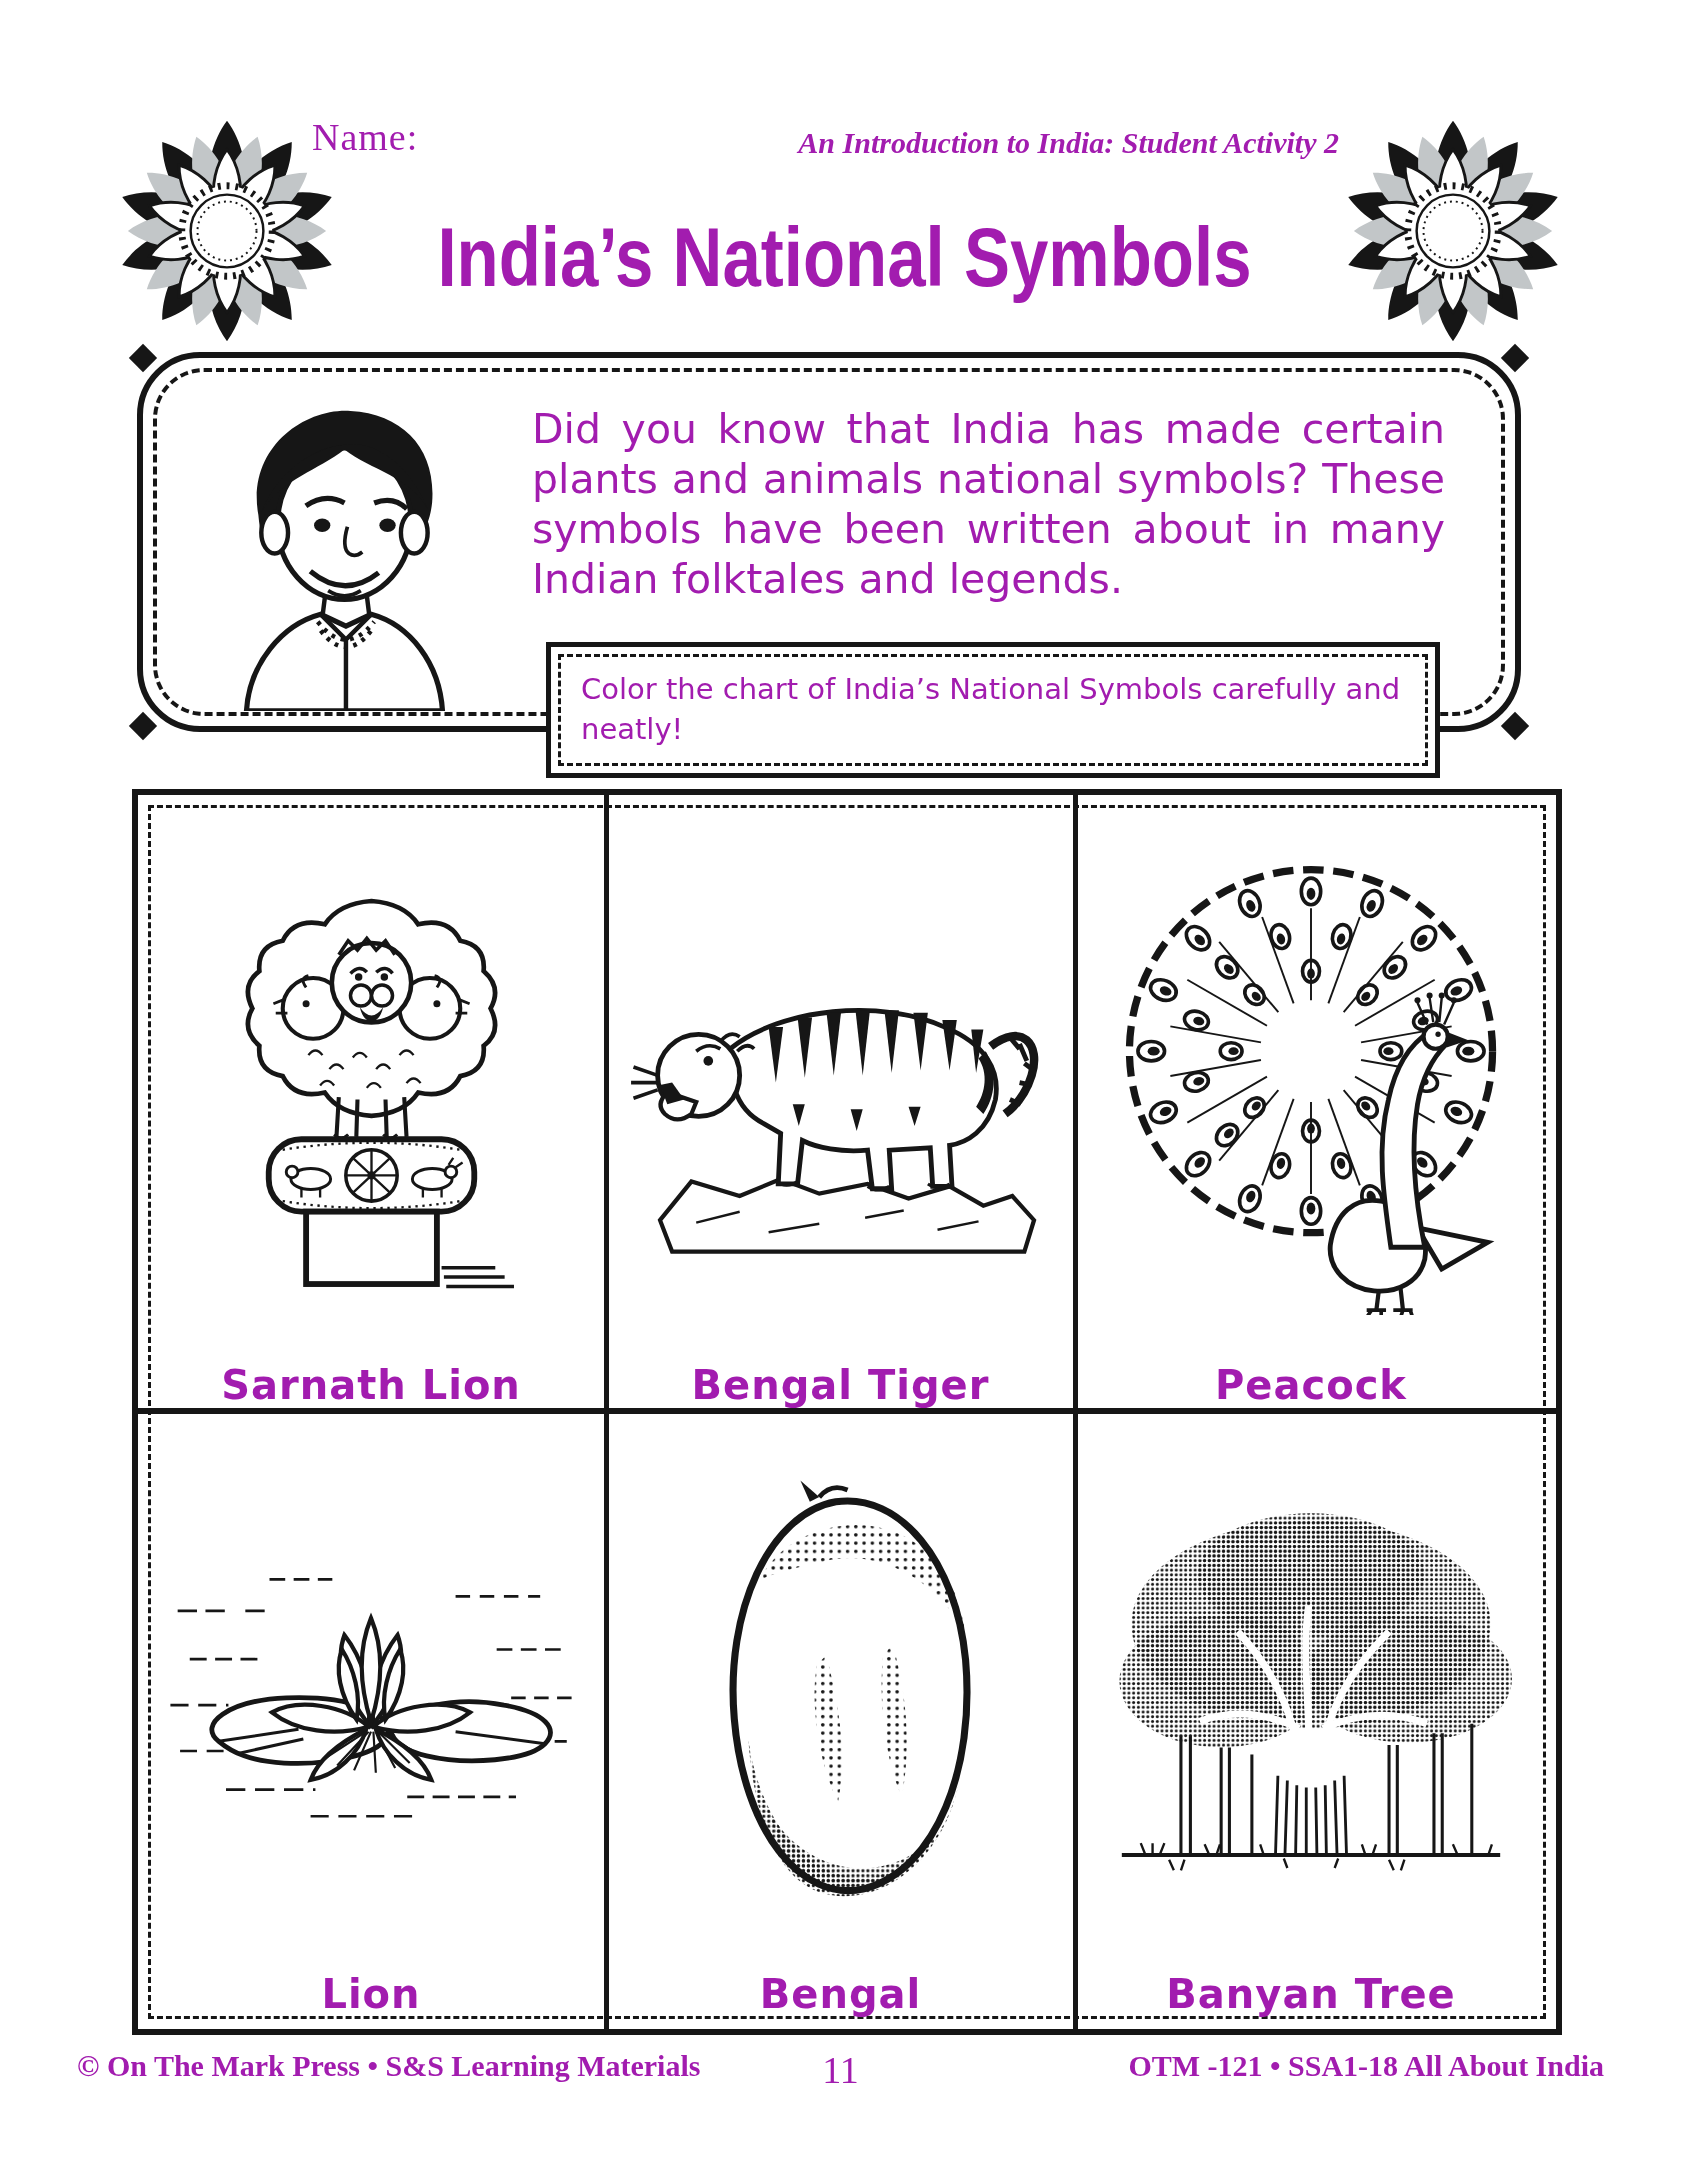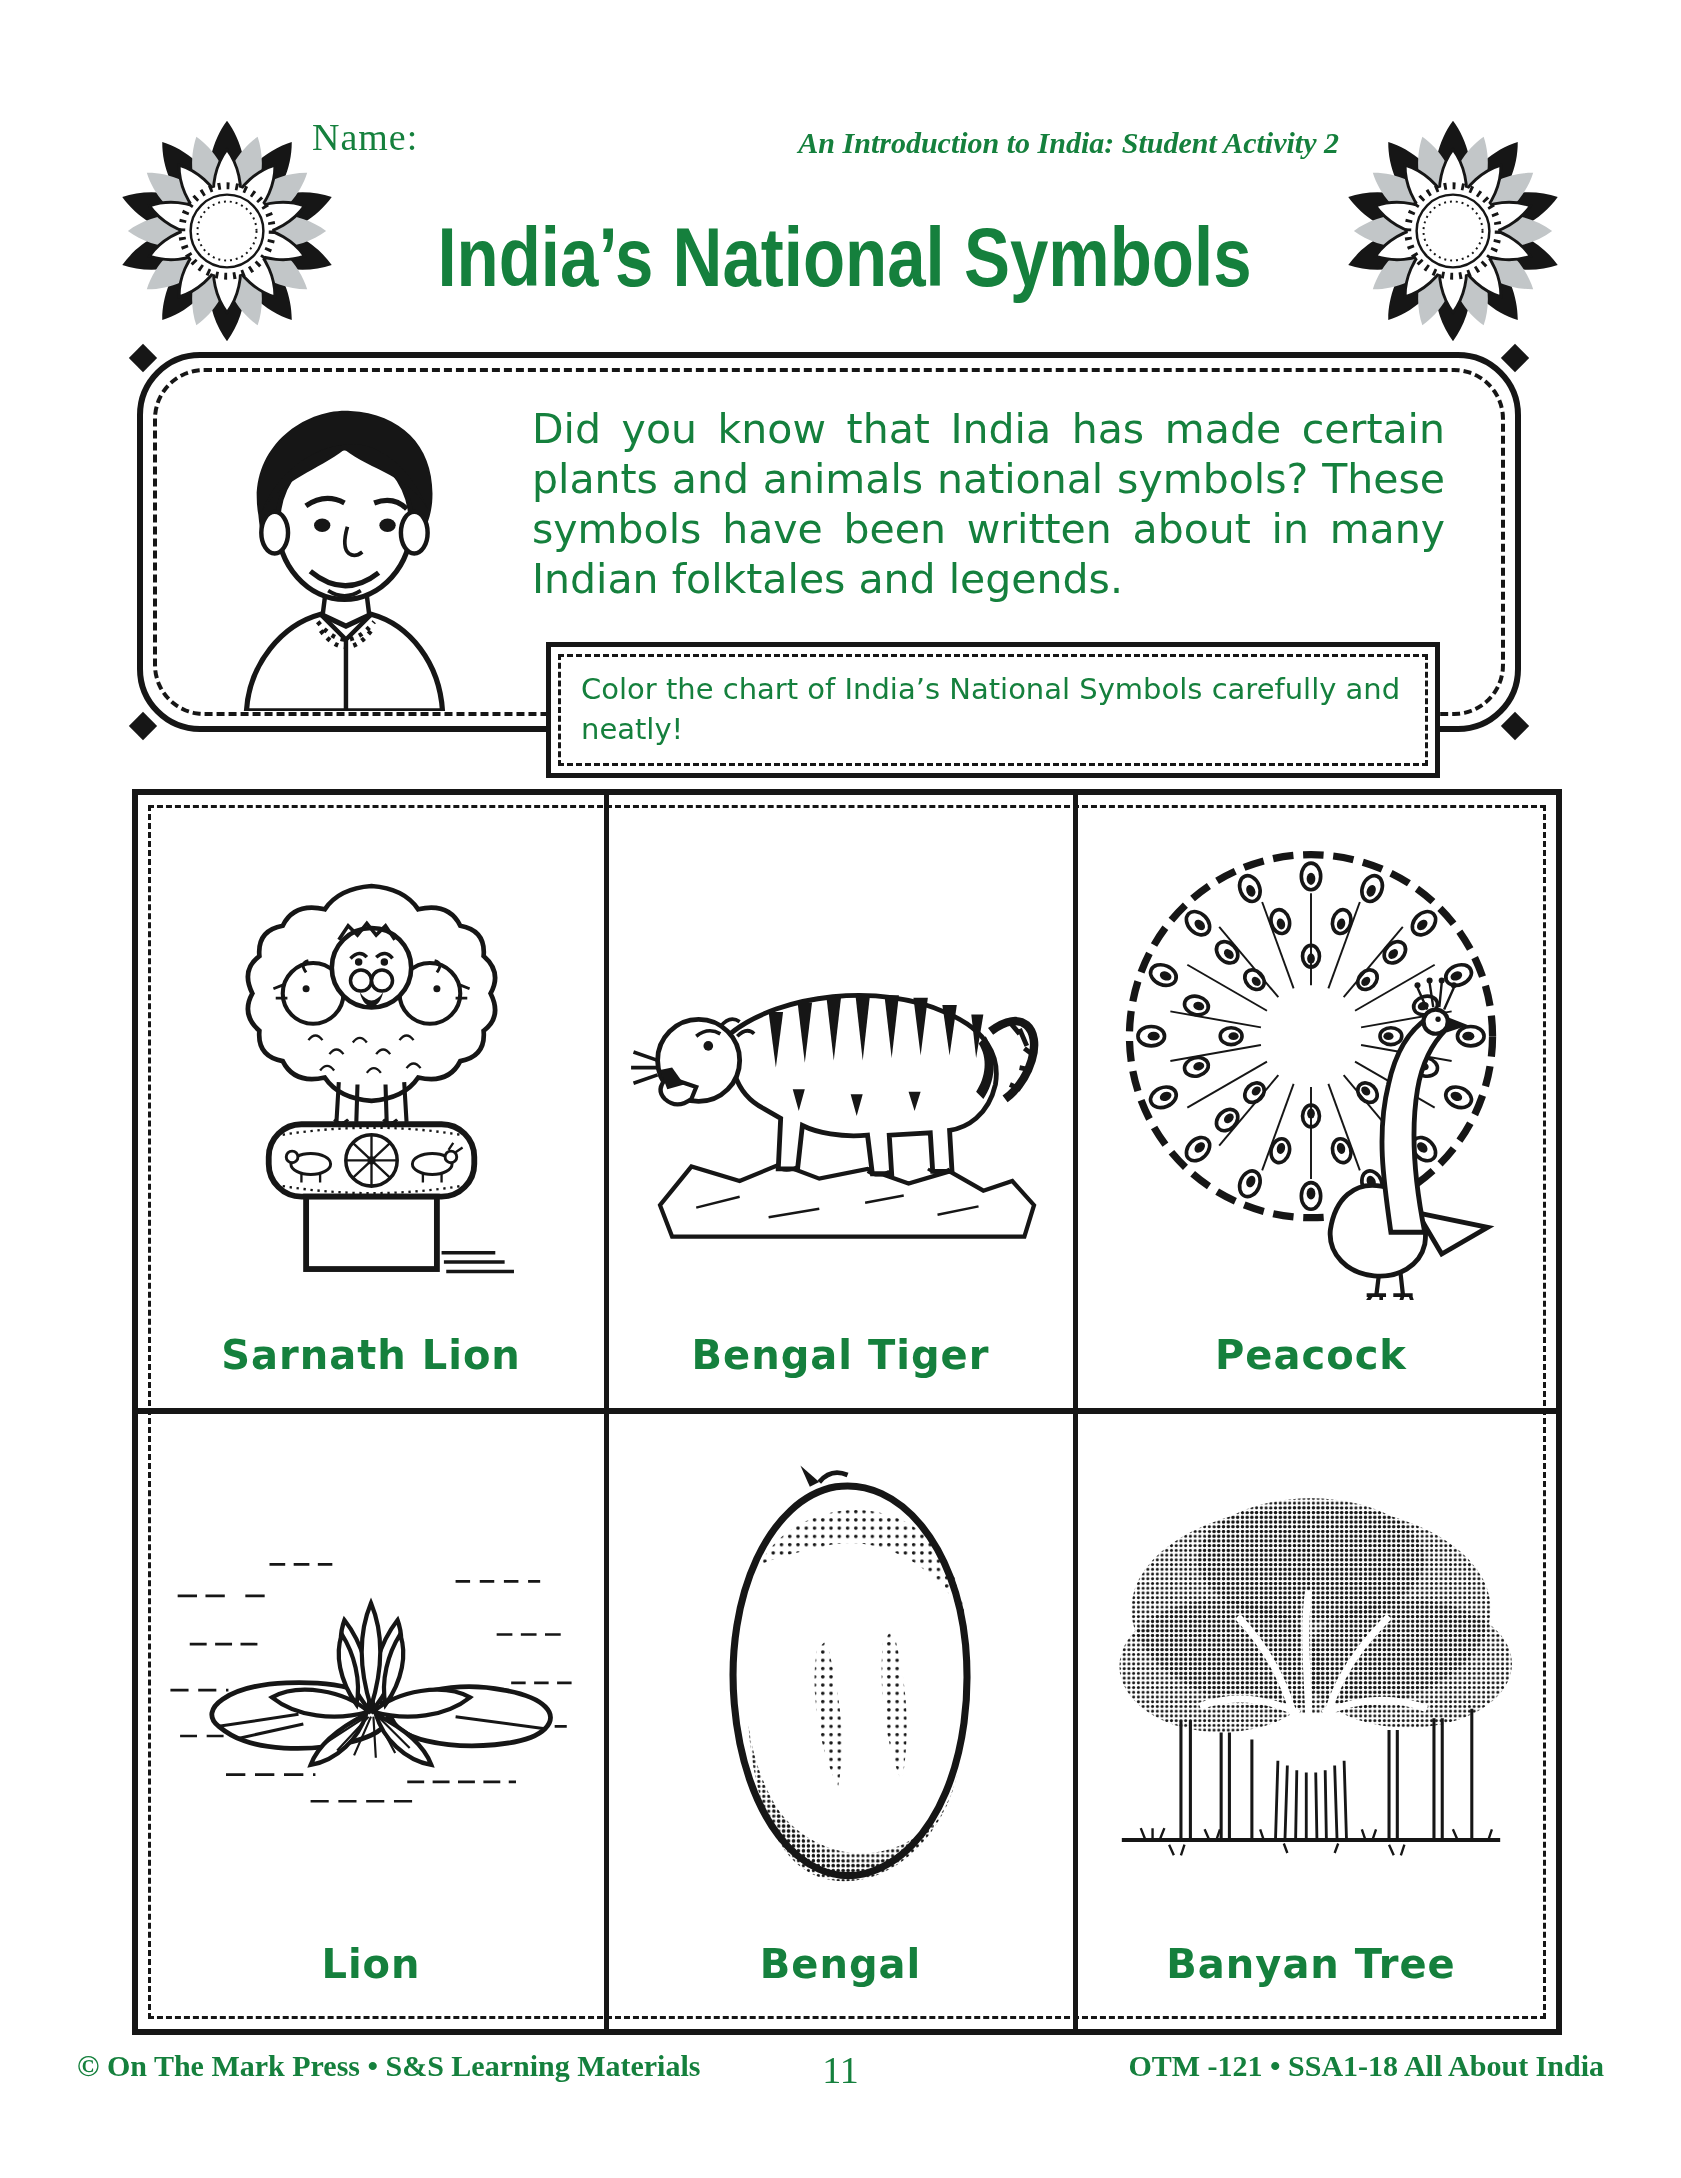--- a/index.html
+++ b/index.html
@@ -1,17 +1,17 @@
 <!DOCTYPE html>
 <html><head>
 <meta charset="utf-8">
 <style>
   html,body{margin:0;padding:0;background:#fff;}
   .page{position:relative;width:1681px;height:2178px;background:#fff;overflow:hidden;
-        font-family:"Liberation Serif",serif;color:#15803d;}
+        font-family:"Liberation Serif",serif;color:#a21caf;}
   .abs{position:absolute;}
 
   
   .name-label{left:312px;top:115px;font-size:38px;letter-spacing:1px;}
   .activity-label{right:342px;top:126px;font-size:30px;font-weight:bold;font-style:italic;}
 
   .banner{left:275px;top:166px;width:1139px;height:144px;display:flex;flex-direction:column;z-index:1;gap:16px;}
   .bar-black{height:10px;background:#161616;}
   .bar-gray{height:22px;background:#c2c6c8;}
   .bar-dots{height:5px;background:repeating-linear-gradient(90deg,#161616 0 5px,transparent 5px 11px);}
@@ -41,21 +41,21 @@
         font-family:"DejaVu Sans",sans-serif;font-size:29px;line-height:40px;}
 
   
   .symbol-grid{left:132px;top:789px;width:1418px;height:1234px;border:6px solid #161616;z-index:2;background:#fff;}
   .grid-dashed{position:absolute;inset:10px;border:3px dashed #161616;pointer-events:none;}
   .v-div{position:absolute;top:0;bottom:0;width:5px;background:#161616;}
   .v-div1{left:466px;} .v-div2{left:935px;}
   .h-div{position:absolute;left:0;right:0;top:613px;height:6px;background:#161616;}
   .cell{position:absolute;display:flex;flex-direction:column;align-items:center;}
   .cell .art{flex:1;display:flex;align-items:center;justify-content:center;overflow:hidden;}
-  .cell .cap{padding-bottom:30px;font-family:"DejaVu Sans",sans-serif;font-weight:bold;font-size:40px;letter-spacing:1px;}
+  .cell .cap{font-family:"DejaVu Sans",sans-serif;font-weight:bold;font-size:40px;letter-spacing:1px;}
   .c1{left:0;top:0;width:466px;height:613px;}
   .c2{left:471px;top:0;width:463px;height:613px;}
   .c3{left:940px;top:0;width:466px;height:613px;}
   .c4{left:0;top:619px;width:466px;height:603px;}
   .c5{left:471px;top:619px;width:463px;height:603px;}
   .c6{left:940px;top:619px;width:466px;height:603px;}
 
   
   .footer-left{left:77px;top:2049px;font-size:30px;font-weight:bold;}
   .footer-page{left:791px;top:2041px;width:99px;text-align:center;font-size:38px;margin-top:7px;}

